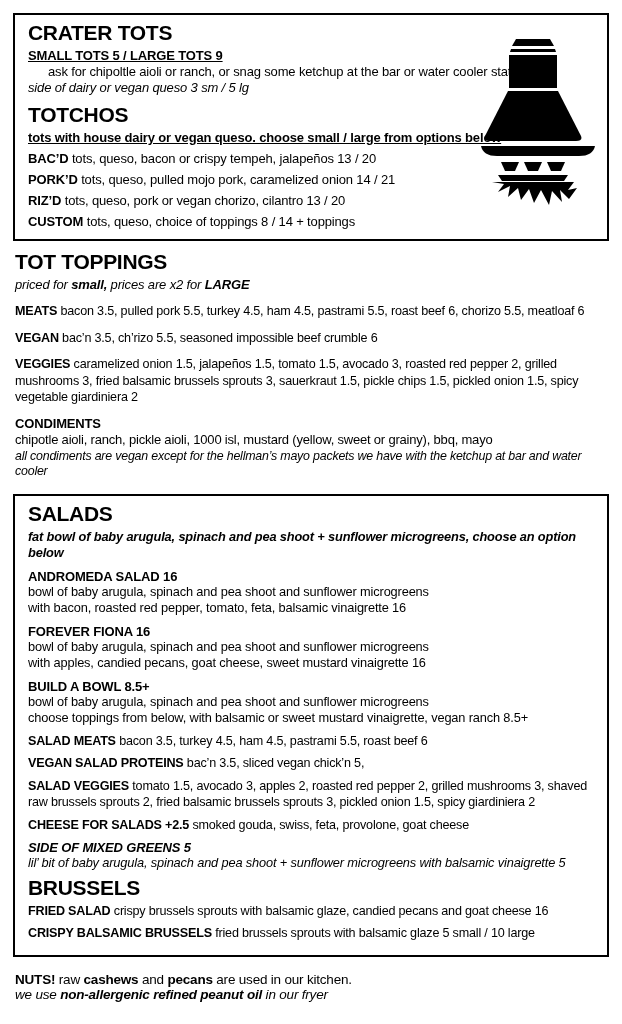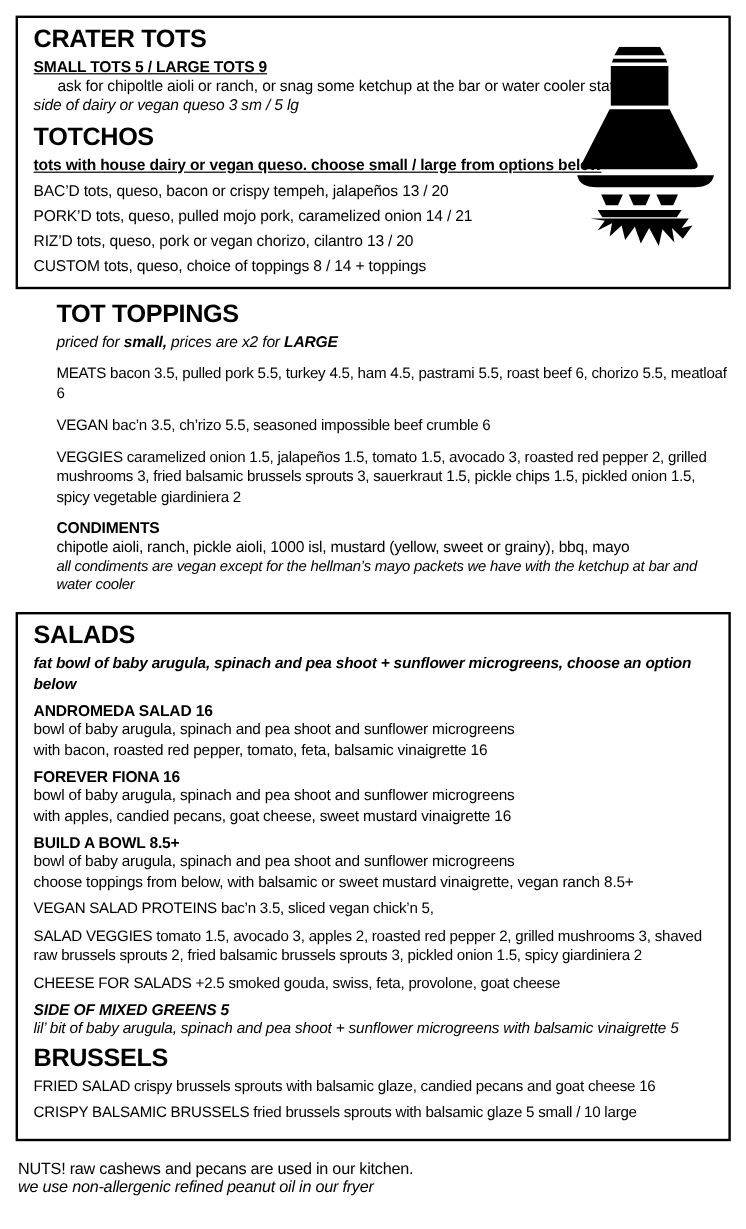--- a/index.html
+++ b/index.html
@@ -17,34 +17,34 @@
     padding: 6px 12px 9px 13px;
     position: relative;
     box-sizing: border-box;
   }
   .h21 {
     font-size: 21px; font-weight: bold;
     letter-spacing: -0.3px;
     margin: 0 0 3px 0;
   }
   p { margin: 0; }
-  .b  { font-weight: normal; }
+  .b  { font-weight: bold; }
   .i  { font-style: italic; }
   .bi { font-weight: bold; font-style: italic; }
 
   .t13  { font-size: 13px; line-height: 16px; letter-spacing: -0.15px; margin-left: 20px; }
   .b13  { font-size: 13px; line-height: 16px; letter-spacing: -0.15px; font-weight: bold; text-decoration: underline; }
   .i13  { font-size: 13px; line-height: 16px; letter-spacing: -0.15px; font-style: italic; }
 
   .row  { font-size: 13px; line-height: 16px; letter-spacing: -0.15px; margin-top: 5px; }
 
   .mt7  { margin-top: 7px; }
   .mt4  { margin-top: 4px; }
 
-  .plain { padding: 0 2px; margin-top: 9px; margin-left: 32px; }
+  .plain { padding: 0 2px; margin-top: 9px; }
   .grp {
     font-size: 12.6px; line-height: 16.5px; letter-spacing: -0.2px;
     margin: 10px 0;
   }
   .grp-tight { margin: 6px 0; font-size: 12.6px; line-height: 16.5px; letter-spacing: -0.2px; }
 
   .cond-title { font-size: 13px; font-weight: bold; margin-top: 10px; letter-spacing: -0.15px; }
   .cond-list  { font-size: 13px; line-height: 16px; letter-spacing: -0.2px; margin-top: 1px; }
   .cond-note  { font-size: 12.4px; line-height: 15px; letter-spacing: -0.2px; font-style: italic; margin-top: 1px; }
 
@@ -119,20 +119,21 @@
     <p class="entry-line">with bacon, roasted red pepper, tomato, feta, balsamic vinaigrette 16</p>
 
     <p class="entry-name">FOREVER FIONA 16</p>
     <p class="entry-line">bowl of baby arugula, spinach and pea shoot and sunflower microgreens</p>
     <p class="entry-line">with apples, candied pecans, goat cheese, sweet mustard vinaigrette 16</p>
 
     <p class="entry-name">BUILD A BOWL 8.5+</p>
     <p class="entry-line">bowl of baby arugula, spinach and pea shoot and sunflower microgreens</p>
     <p class="entry-line">choose toppings from below, with balsamic or sweet mustard vinaigrette, vegan ranch 8.5+</p>
 
+    <p class="grp-tight"><span class="b">SALAD MEATS</span> <span>bacon 3.5, turkey 4.5, ham 4.5, pastrami 5.5, roast beef 6</span></p>
     <p class="grp-tight"><span class="b">VEGAN SALAD PROTEINS</span> <span>bac’n 3.5, sliced vegan chick’n 5,</span></p>
     <p class="grp-tight"><span class="b">SALAD VEGGIES</span> <span>tomato 1.5, avocado 3, apples 2, roasted red pepper 2, grilled mushrooms 3, shaved raw brussels sprouts 2, fried balsamic brussels sprouts 3, pickled onion 1.5, spicy giardiniera 2</span></p>
     <p class="grp-tight"><span class="b">CHEESE FOR SALADS +2.5</span> <span>smoked gouda, swiss, feta, provolone, goat cheese</span></p>
 
     <p class="entry-name bi">SIDE OF MIXED GREENS 5</p>
     <p class="entry-line i">lil’ bit of baby arugula, spinach and pea shoot + sunflower microgreens with balsamic vinaigrette 5</p>
 
     <h1 class="h21 mt4">BRUSSELS</h1>
     <p class="grp-tight" style="margin-top:2px"><span class="b">FRIED SALAD</span> <span>crispy brussels sprouts with balsamic glaze, candied pecans and goat cheese 16</span></p>
     <p class="grp-tight"><span class="b">CRISPY BALSAMIC BRUSSELS</span> <span>fried brussels sprouts with balsamic glaze 5 small / 10 large</span></p>

